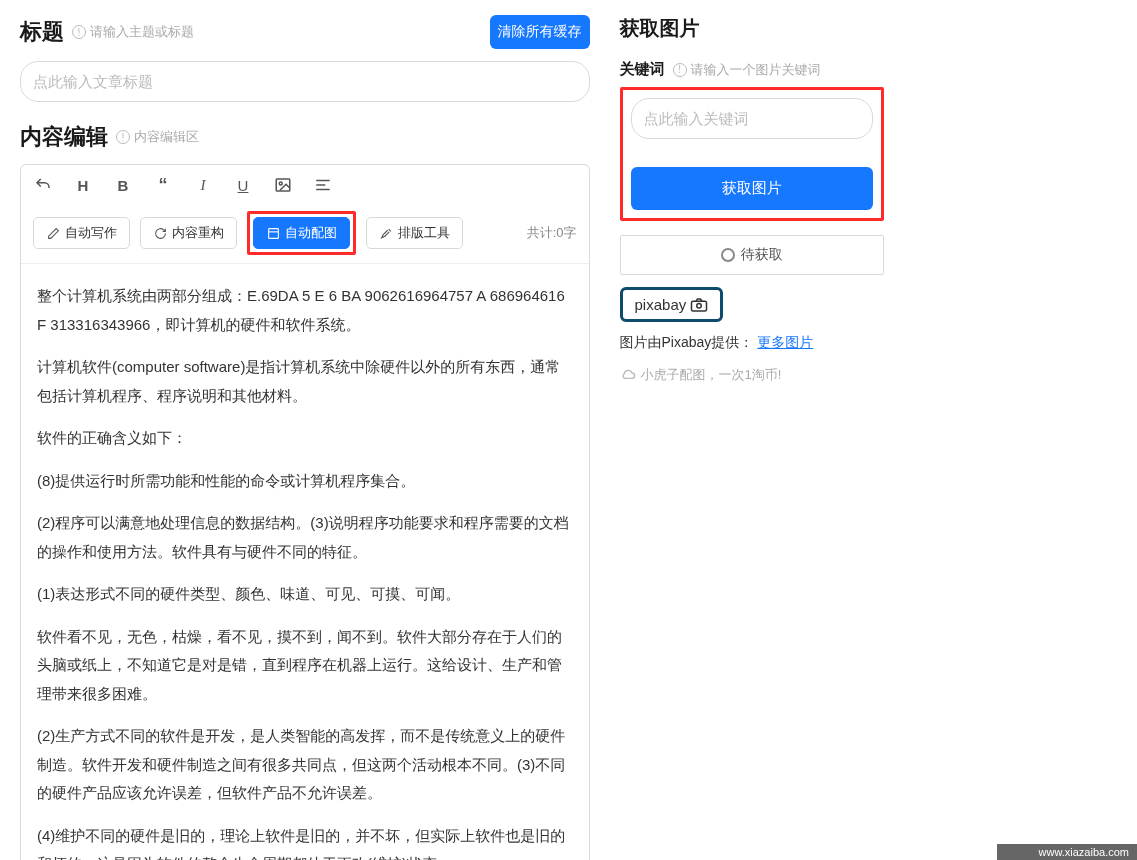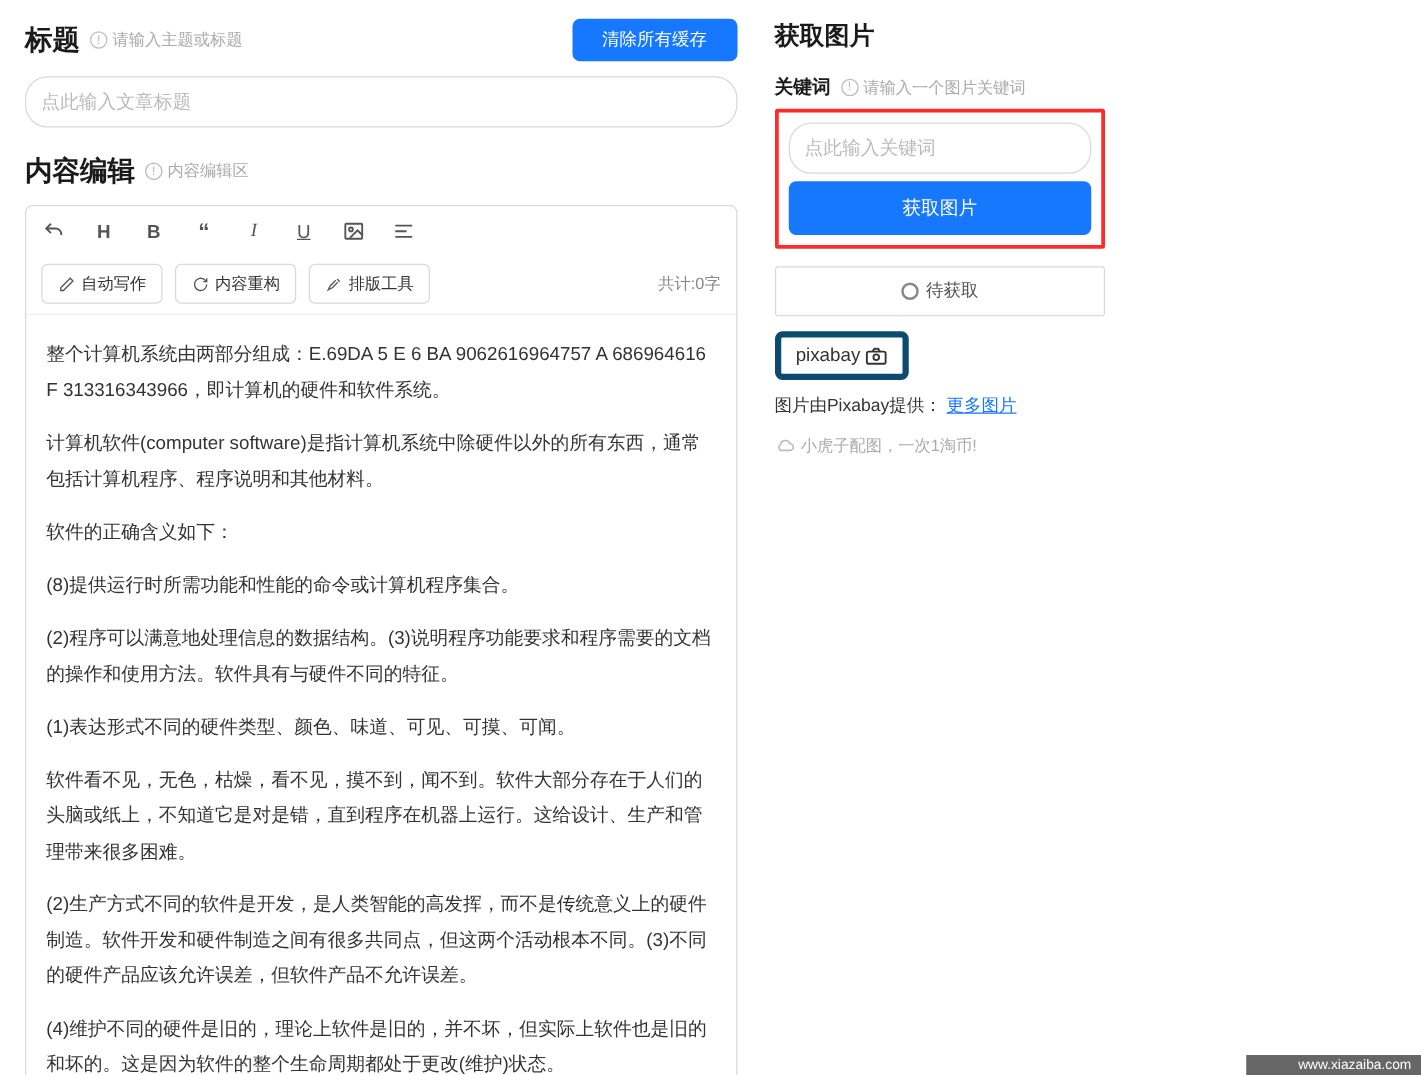--- a/index.html
+++ b/index.html
@@ -7,21 +7,21 @@
 .container { display: flex; width: 902px; height: 860px; }
 .main { width: 770px; padding: 15px 20px 0 20px; }
 .sidebar { width: 367px; padding: 15px 18px 0 10px; }
 
 .section-header { display: flex; align-items: center; justify-content: space-between; margin-bottom: 12px; }
 .section-title-wrap { display: flex; align-items: center; gap: 8px; }
 .section-title { font-size: 22px; font-weight: bold; color: #1a1a1a; }
 .section-hint { font-size: 13px; color: #aaa; display: flex; align-items: center; gap: 4px; }
 .hint-icon { display: inline-flex; width: 14px; height: 14px; border: 1px solid #bbb; border-radius: 50%; align-items: center; justify-content: center; font-size: 10px; color: #bbb; }
 
-.btn-primary { background: #1677ff; color: #fff; border: none; border-radius: 6px; padding: 8px 24px; font-size: 14px; cursor: pointer; }
+.btn-primary { background: #1677ff; color: #fff; border: none; border-radius: 6px; padding: 8px 8px; font-size: 14px; cursor: pointer; }
 .btn-primary-lg { background: #1677ff; color: #fff; border: none; border-radius: 6px; padding: 12px 16px; font-size: 15px; cursor: pointer; width: 100%; }
 
 .title-input, .keyword-input { width: 100%; padding: 11px 12px; border: 1px solid #d9d9d9; border-radius: 18px; font-size: 15px; color: #333; outline: none; }
 .title-input::placeholder, .keyword-input::placeholder { color: #bbb; }
 
 .section-header2 { display: flex; align-items: center; gap: 8px; margin: 20px 0 12px 0; }
 
 .editor-box { border: 1px solid #d9d9d9; border-radius: 6px; }
 .editor-toolbar { border-bottom: 1px solid #eee; padding: 10px 12px 0 12px; }
 .toolbar-row1 { display: flex; gap: 20px; align-items: center; padding-bottom: 8px; }
@@ -34,26 +34,26 @@
 .highlight-box { border: 3px solid #ff2a2a; border-radius: 2px; padding: 3px; display: inline-flex; }
 .word-count { font-size: 13px; color: #888; }
 
 .editor-content { padding: 18px 16px; font-size: 15px; line-height: 1.9; color: #333; }
 .editor-content p { margin-bottom: 14px; }
 
 .sidebar-section-title { font-size: 20px; font-weight: bold; color: #1a1a1a; margin-bottom: 18px; }
 .sidebar-label-row { display: flex; align-items: center; gap: 8px; margin-bottom: 8px; }
 .sidebar-label { font-size: 15px; font-weight: 600; color: #1a1a1a; }
 .highlight-sidebar { border: 3px solid #ff2a2a; padding: 8px; border-radius: 2px; margin-bottom: 14px; }
-.keyword-input { margin-bottom: 6px; }
+.keyword-input { margin-bottom: 28px; }
 
 .pending-badge { border: 1px solid #d9d9d9; border-radius: 2px; padding: 10px; text-align: center; font-size: 14px; color: #555; display: flex; align-items: center; justify-content: center; gap: 6px; margin-bottom: 12px; }
 .pending-icon { width: 14px; height: 14px; border: 2px solid #888; border-radius: 50%; display: inline-block; }
 
-.pixabay-badge { border: 5px solid #0c4a6e; border-radius: 6px; padding: 6px 12px; display: inline-flex; align-items: center; gap: 4px; font-size: 15px; color: #333; margin-bottom: 12px; }
+.pixabay-badge { border: 3px solid #0c4a6e; border-radius: 6px; padding: 6px 12px; display: inline-flex; align-items: center; gap: 4px; font-size: 15px; color: #333; margin-bottom: 12px; }
 .pix-icon { font-size: 13px; }
 
 .credit-line { font-size: 14px; color: #333; margin-bottom: 14px; }
 .credit-line a { color: #1677ff; text-decoration: underline; }
 
 .tip-line { font-size: 13px; color: #aaa; display: flex; align-items: center; gap: 5px; }
 
 .watermark { position: fixed; right: 0; bottom: 0; width: 140px; }
 .wm-top { background: #000; color: #fff; font-size: 22px; font-weight: bold; padding: 4px 8px; font-style: italic; letter-spacing: 2px; text-align: right; }
 .wm-bot { background: #666; color: #fff; font-size: 11px; padding: 2px 8px; text-align: right; }
@@ -128,20 +128,31 @@
             </button>
             <button class="tb-btn">
               <span class="tb-icon">
                   <svg width="13" height="13" viewBox="0 0 24 24" fill="none" stroke="#555" stroke-width="2">
                     <path d="M21 12a9 9 0 11-3-6.7L21 8"></path>
                     <path d="M21 3v5h-5"></path>
                   </svg>
                 </span>
               <span>内容重构</span>
             </button>
+            <span class="highlight-box">
+              <button class="tb-btn active">
+                <span class="tb-icon">
+                    <svg width="13" height="13" viewBox="0 0 24 24" fill="none" stroke="#fff" stroke-width="2">
+                      <rect x="3" y="3" width="18" height="18" rx="1"></rect>
+                      <line x1="3" y1="9" x2="21" y2="9"></line>
+                    </svg>
+                  </span>
+                <span>自动配图</span>
+              </button>
+            </span>
             <button class="tb-btn">
               <span class="tb-icon">
                   <svg width="13" height="13" viewBox="0 0 24 24" fill="none" stroke="#555" stroke-width="2">
                     <path d="M14 6l-8 8-3 6 6-3 8-8"></path>
                     <path d="M16 4l4 4"></path>
                   </svg>
                 </span>
               <span>排版工具</span>
             </button>
           </div>

